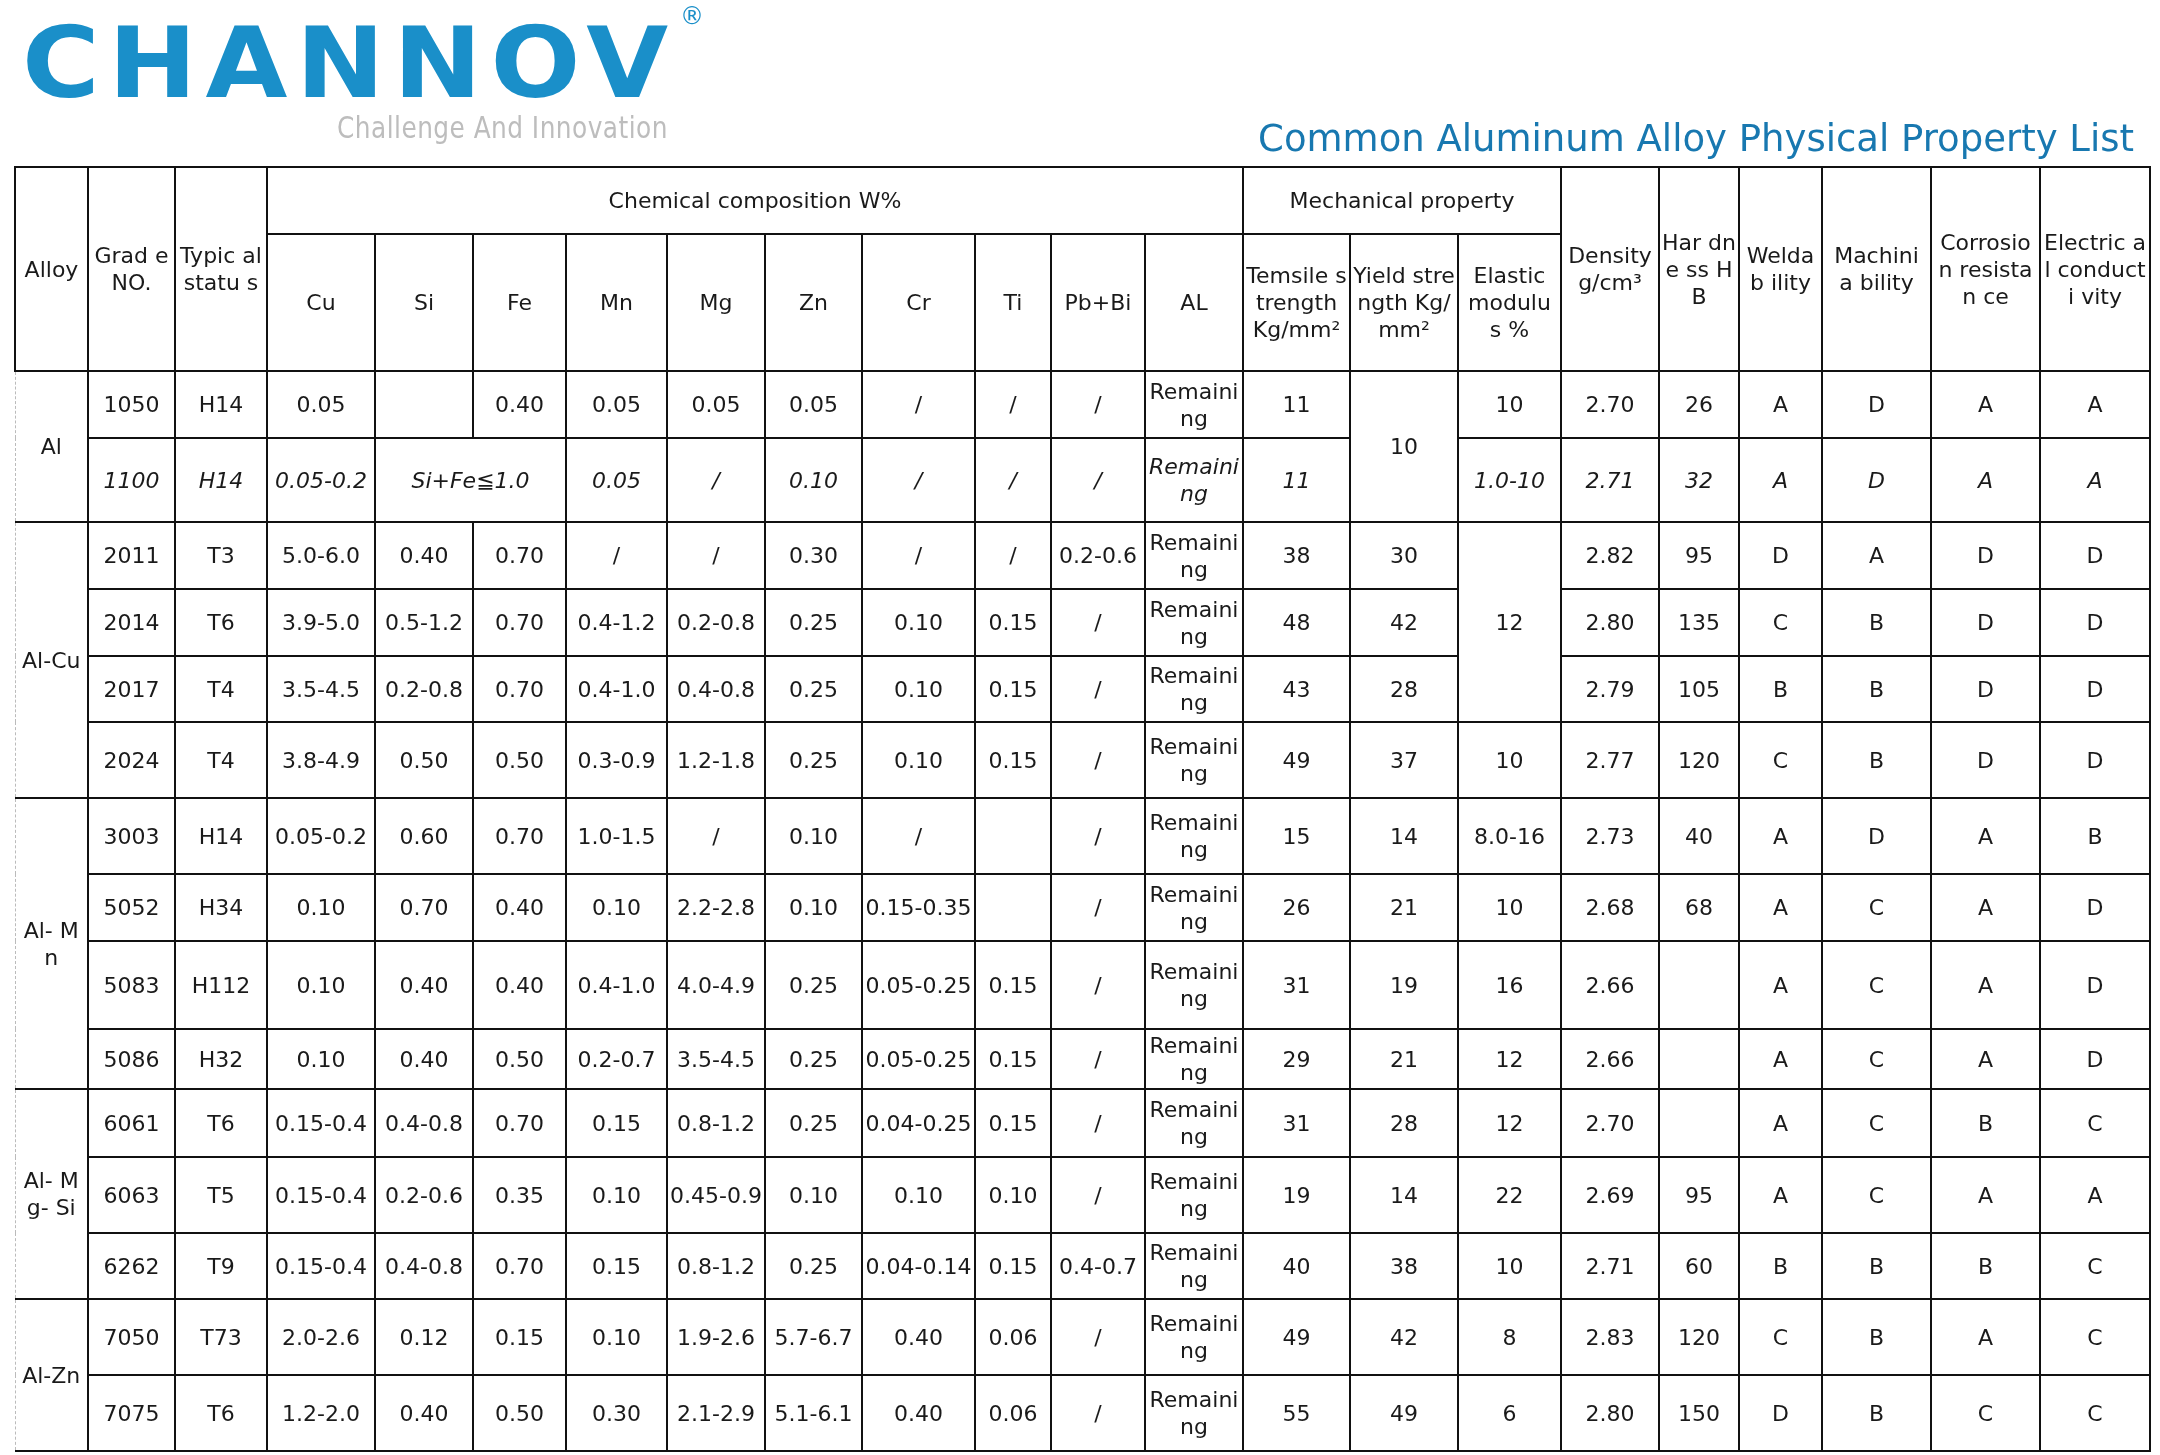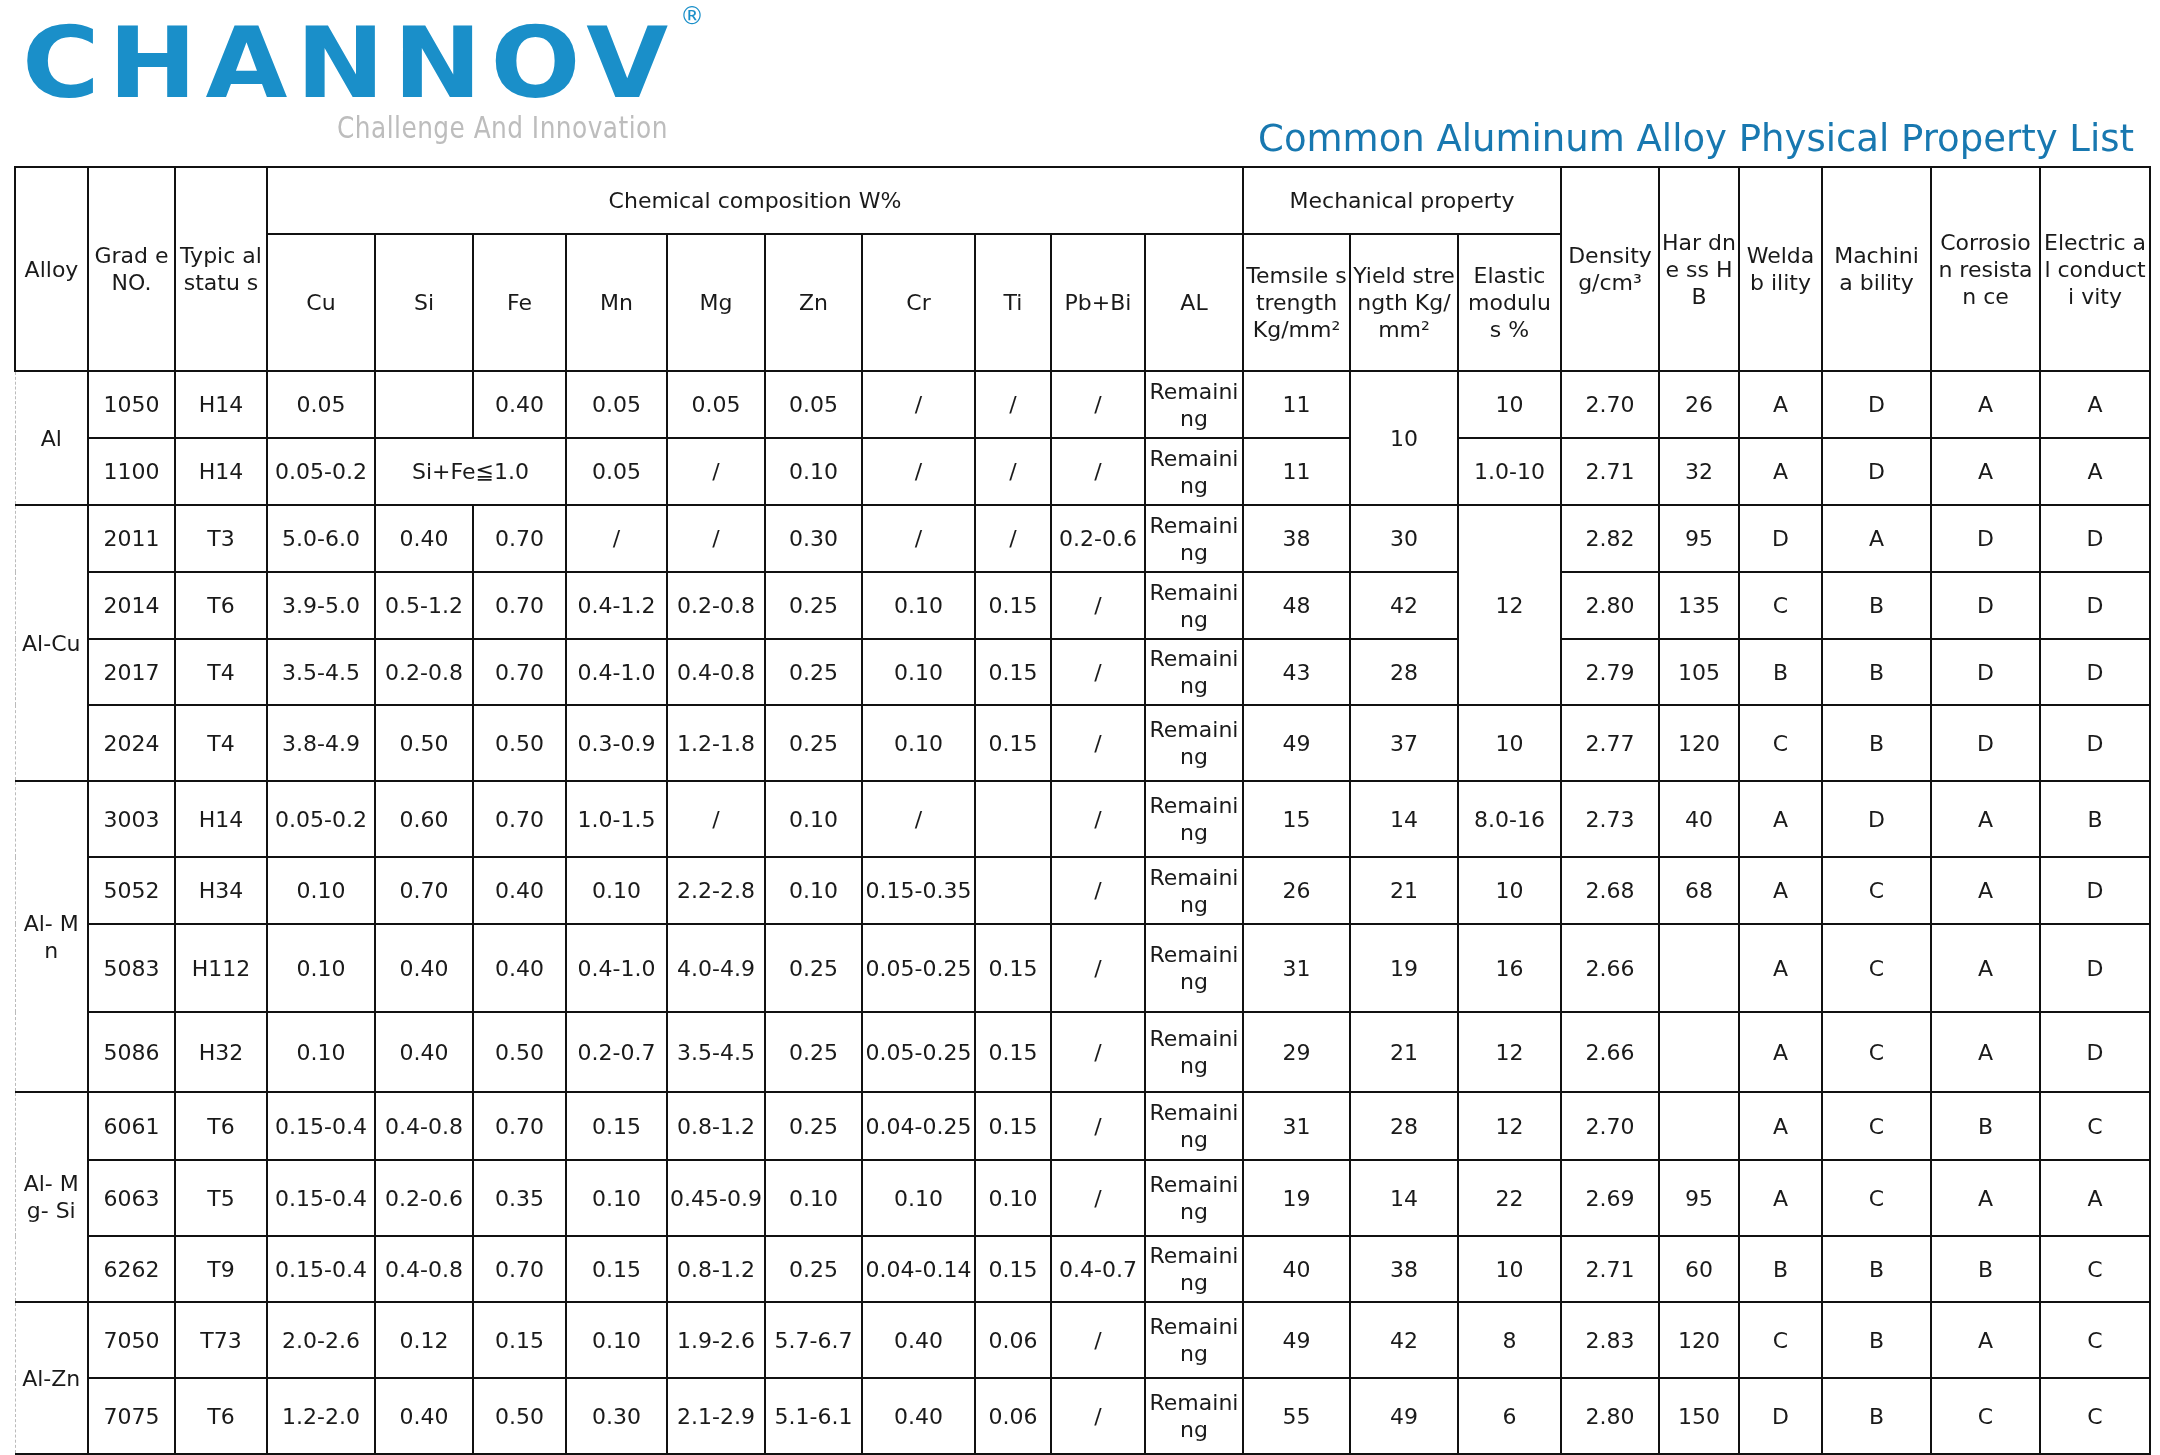--- a/index.html
+++ b/index.html
@@ -127,21 +127,21 @@
         <td>11</td>
         <td rowspan="2">10</td>
         <td>10</td>
         <td>2.70</td>
         <td>26</td>
         <td>A</td>
         <td>D</td>
         <td>A</td>
         <td>A</td>
       </tr>
-      <tr style="height: 67px;">
+      <tr style="height: 84px; font-style: italic;">
         <td>1100</td>
         <td>H14</td>
         <td>0.05-0.2</td>
         <td colspan="2">Si+Fe≦1.0</td>
         <td>0.05</td>
         <td>/</td>
         <td>0.10</td>
         <td>/</td>
         <td>/</td>
         <td>/</td>
@@ -309,21 +309,21 @@
         <td>31</td>
         <td>19</td>
         <td>16</td>
         <td>2.66</td>
         <td></td>
         <td>A</td>
         <td>C</td>
         <td>A</td>
         <td>D</td>
       </tr>
-      <tr style="height: 80px;">
+      <tr style="height: 60px;">
         <td>5086</td>
         <td>H32</td>
         <td>0.10</td>
         <td>0.40</td>
         <td>0.50</td>
         <td>0.2-0.7</td>
         <td>3.5-4.5</td>
         <td>0.25</td>
         <td>0.05-0.25</td>
         <td>0.15</td>

